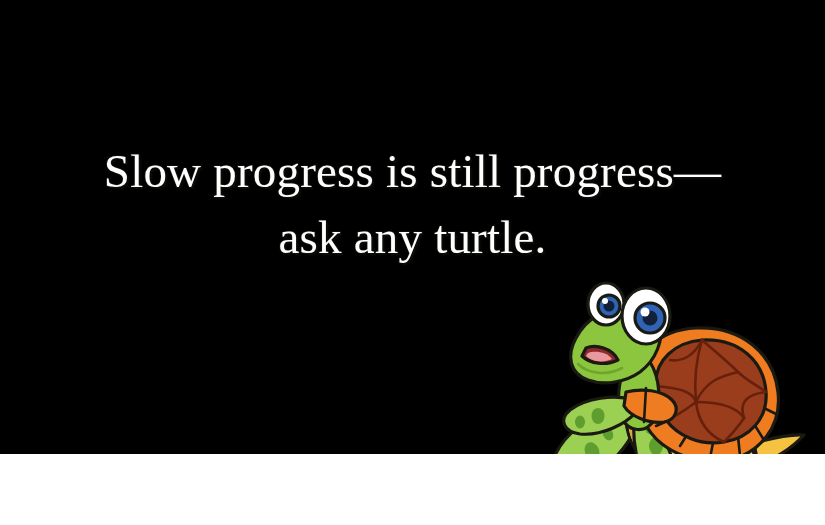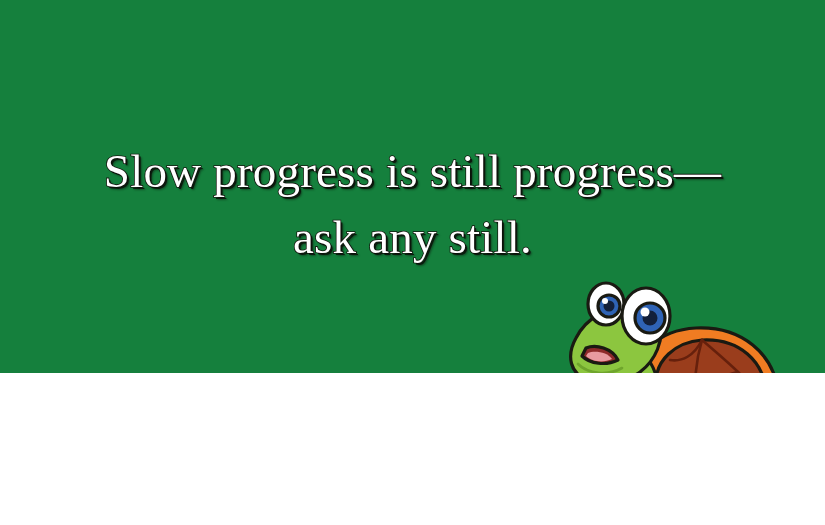--- a/index.html
+++ b/index.html
@@ -8,22 +8,22 @@
   }
   body {
     width: 825px;
     height: 525px;
     overflow: hidden;
     font-family: "Liberation Serif", serif;
   }
   #quote-card {
     position: relative;
     width: 825px;
-    height: 373px;
-    background: #15803d;
+    height: 454px;
+    background: #000000;
     overflow: hidden;
   }
   #quote-block {
     position: absolute;
     left: 0;
     top: 138px;
     width: 825px;
     text-align: center;
   }
   .quote-line {
@@ -69,21 +69,21 @@
     height: 255px;
   }
 </style>
 </head>
 <body>
 
 <div id="quote-card">
 
   <div id="quote-block">
     <div class="quote-line">Slow progress is still progress—</div>
-    <div class="quote-line">ask any still.</div>
+    <div class="quote-line">ask any turtle.</div>
   </div>
 
 
   <div id="turtle-illustration">
     <svg viewBox="0 0 295 255" xmlns="http://www.w3.org/2000/svg">
       <g stroke="#1A1A12" stroke-width="3.2" stroke-linejoin="round" stroke-linecap="round">
 
         <g>
           <path d="M88 137 C60 146 32 168 24 190 C18 206 30 216 48 212 C70 207 94 185 104 163 Z" fill="#9BD053"></path>
           <ellipse cx="62" cy="183" rx="7" ry="9" fill="#5E9E2E" stroke="none" transform="rotate(-25 62 183)"></ellipse>

